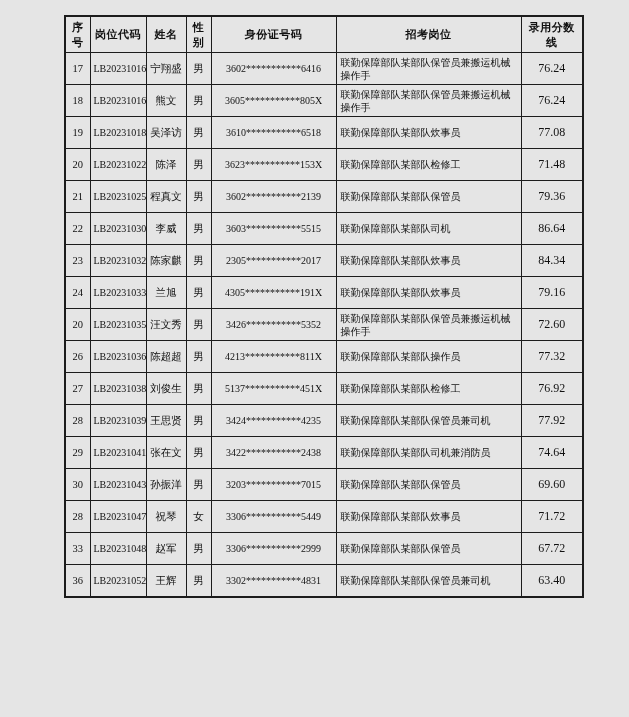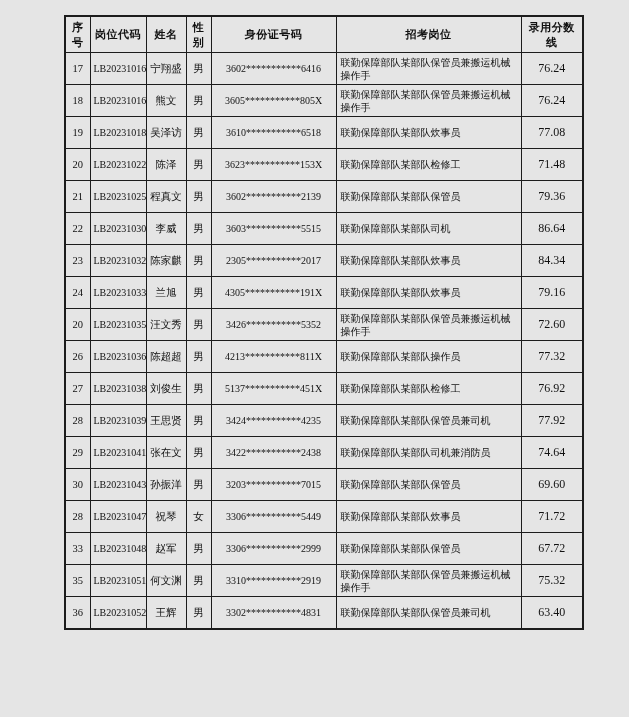--- a/index.html
+++ b/index.html
@@ -227,29 +227,20 @@
         <tr>
           <td class="col-index">33</td>
           <td class="col-job_code">LB20231048</td>
           <td class="col-name">赵军</td>
           <td class="col-gender">男</td>
           <td class="col-id_number">3306***********2999</td>
           <td class="col-position">联勤保障部队某部队保管员</td>
           <td class="col-score">67.72</td>
         </tr>
         <tr>
-          <td class="col-index">35</td>
-          <td class="col-job_code">LB20231051</td>
-          <td class="col-name">何文渊</td>
-          <td class="col-gender">男</td>
-          <td class="col-id_number">3310***********2919</td>
-          <td class="col-position">联勤保障部队某部队保管员兼搬运机械操作手</td>
-          <td class="col-score">75.32</td>
-        </tr>
-        <tr>
           <td class="col-index">36</td>
           <td class="col-job_code">LB20231052</td>
           <td class="col-name">王辉</td>
           <td class="col-gender">男</td>
           <td class="col-id_number">3302***********4831</td>
           <td class="col-position">联勤保障部队某部队保管员兼司机</td>
           <td class="col-score">63.40</td>
         </tr>
       </tbody>
   </table>

